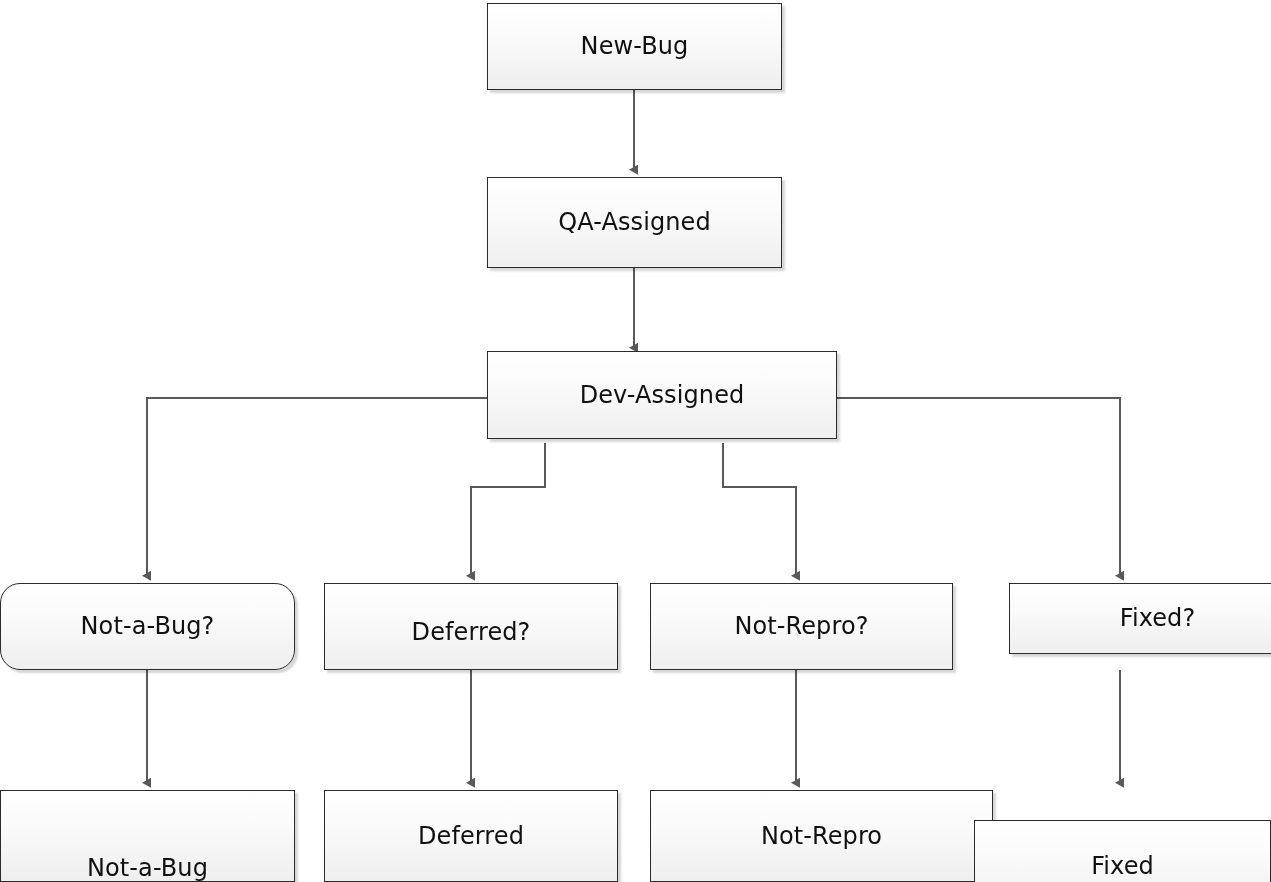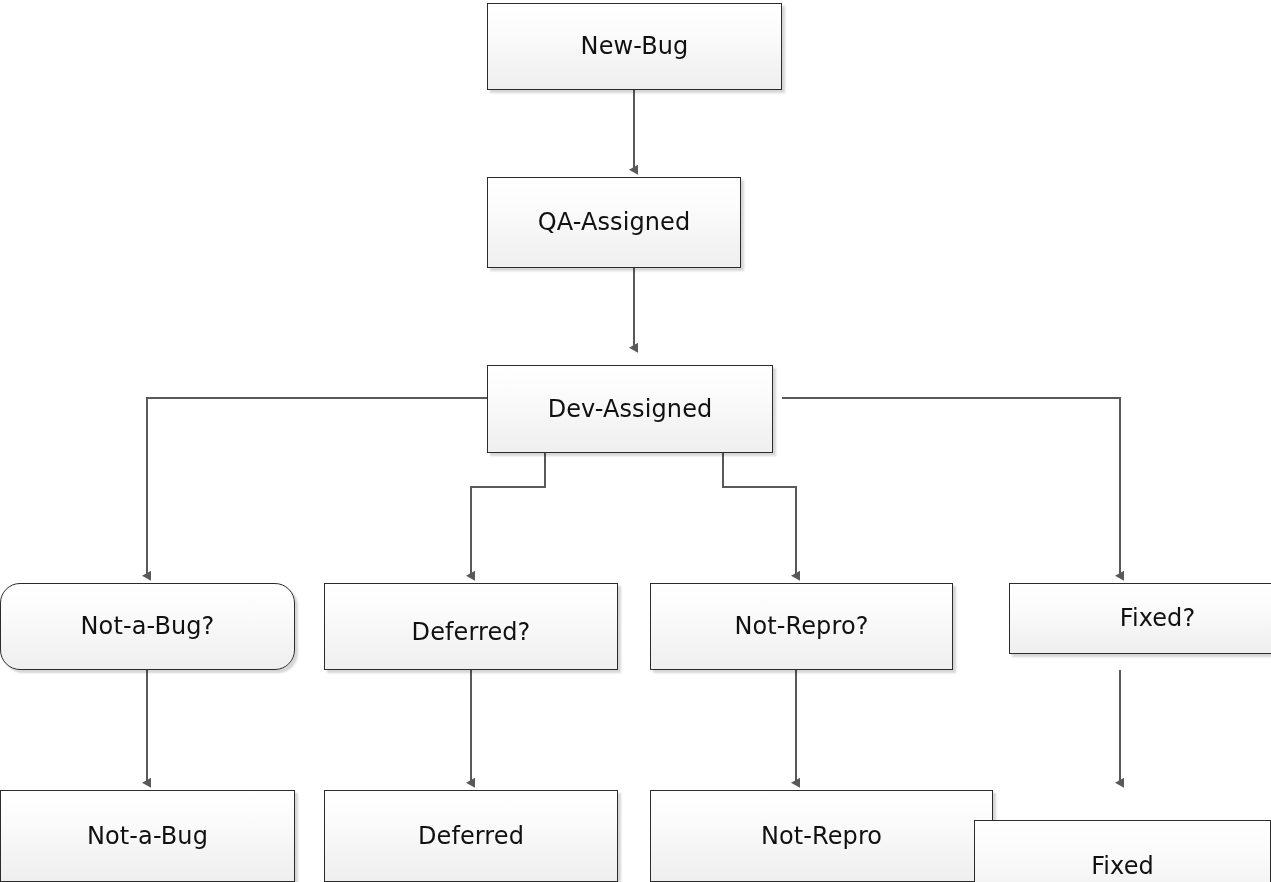--- a/index.html
+++ b/index.html
@@ -69,39 +69,39 @@
         <polyline points="471,670 471,783" fill="none" stroke="#595959" stroke-width="2" stroke-linejoin="miter" marker-end="url(#arrowhead)"></polyline>
         <polyline points="796,670 796,783" fill="none" stroke="#595959" stroke-width="2" stroke-linejoin="miter" marker-end="url(#arrowhead)"></polyline>
         <polyline points="1120,670 1120,783" fill="none" stroke="#595959" stroke-width="2" stroke-linejoin="miter" marker-end="url(#arrowhead)"></polyline>
       </g>
   </svg>
 
   <div id="node-group">
       <div class="node" style="left: 487px; top: 3px; width: 295px; height: 87px; border-color: rgb(43, 43, 43); background: linear-gradient(rgb(255, 255, 255) 0%, rgb(251, 251, 251) 35%, rgb(243, 243, 243) 75%, rgb(239, 239, 239) 100%);">
         <span class="node-label" style="color: rgb(17, 17, 17);">New-Bug</span>
       </div>
-      <div class="node" style="left: 487px; top: 177px; width: 254px; height: 91px; border-color: rgb(43, 43, 43); background: linear-gradient(rgb(255, 255, 255) 0%, rgb(251, 251, 251) 35%, rgb(243, 243, 243) 75%, rgb(239, 239, 239) 100%);">
+      <div class="node" style="left: 487px; top: 177px; width: 295px; height: 91px; border-color: rgb(43, 43, 43); background: linear-gradient(rgb(255, 255, 255) 0%, rgb(251, 251, 251) 35%, rgb(243, 243, 243) 75%, rgb(239, 239, 239) 100%);">
         <span class="node-label" style="color: rgb(17, 17, 17);">QA-Assigned</span>
       </div>
-      <div class="node" style="left: 487px; top: 365px; width: 286px; height: 88px; border-color: rgb(43, 43, 43); background: linear-gradient(rgb(255, 255, 255) 0%, rgb(251, 251, 251) 35%, rgb(243, 243, 243) 75%, rgb(239, 239, 239) 100%);">
+      <div class="node" style="left: 487px; top: 351px; width: 350px; height: 88px; border-color: rgb(43, 43, 43); background: linear-gradient(rgb(255, 255, 255) 0%, rgb(251, 251, 251) 35%, rgb(243, 243, 243) 75%, rgb(239, 239, 239) 100%);">
         <span class="node-label" style="color: rgb(17, 17, 17);">Dev-Assigned</span>
       </div>
       <div class="node" style="left: 0px; top: 583px; width: 295px; height: 87px; border-color: rgb(43, 43, 43); background: linear-gradient(rgb(255, 255, 255) 0%, rgb(251, 251, 251) 35%, rgb(243, 243, 243) 75%, rgb(239, 239, 239) 100%); border-radius: 20px;">
         <span class="node-label" style="color: rgb(17, 17, 17);">Not-a-Bug?</span>
       </div>
       <div class="node" style="left: 324px; top: 583px; width: 294px; height: 87px; border-color: rgb(43, 43, 43); background: linear-gradient(rgb(255, 255, 255) 0%, rgb(251, 251, 251) 35%, rgb(243, 243, 243) 75%, rgb(239, 239, 239) 100%);">
         <span class="node-label" style="color: rgb(17, 17, 17); margin-top: 12px;">Deferred?</span>
       </div>
       <div class="node" style="left: 650px; top: 583px; width: 303px; height: 87px; border-color: rgb(43, 43, 43); background: linear-gradient(rgb(255, 255, 255) 0%, rgb(251, 251, 251) 35%, rgb(243, 243, 243) 75%, rgb(239, 239, 239) 100%);">
         <span class="node-label" style="color: rgb(17, 17, 17);">Not-Repro?</span>
       </div>
       <div class="node" style="left: 974px; top: 583px; width: 297px; height: 71px; border-color: rgb(43, 43, 43); background: linear-gradient(rgb(255, 255, 255) 0%, rgb(251, 251, 251) 35%, rgb(243, 243, 243) 75%, rgb(239, 239, 239) 100%); margin-left: 35px;">
         <span class="node-label" style="color: rgb(17, 17, 17);">Fixed?</span>
       </div>
-      <div class="node" style="left: 0px; top: 790px; width: 295px; height: 92px; border-color: rgb(43, 43, 43); background: linear-gradient(rgb(255, 255, 255) 0%, rgb(251, 251, 251) 35%, rgb(243, 243, 243) 75%, rgb(239, 239, 239) 100%);">
+      <div class="node" style="left: 0px; top: 790px; width: 295px; height: 92px; border-color: rgb(43, 43, 43); background: linear-gradient(rgb(255, 255, 255) 0%, rgb(251, 251, 251) 35%, rgb(243, 243, 243) 75%, rgb(239, 239, 239) 100%); align-items: flex-end;">
         <span class="node-label" style="color: rgb(17, 17, 17);">Not-a-Bug</span>
       </div>
       <div class="node" style="left: 324px; top: 790px; width: 294px; height: 92px; border-color: rgb(43, 43, 43); background: linear-gradient(rgb(255, 255, 255) 0%, rgb(251, 251, 251) 35%, rgb(243, 243, 243) 75%, rgb(239, 239, 239) 100%); align-items: center;">
         <span class="node-label" style="color: rgb(17, 17, 17);">Deferred</span>
       </div>
       <div class="node" style="left: 650px; top: 790px; width: 343px; height: 92px; border-color: rgb(43, 43, 43); background: linear-gradient(rgb(255, 255, 255) 0%, rgb(251, 251, 251) 35%, rgb(243, 243, 243) 75%, rgb(239, 239, 239) 100%);">
         <span class="node-label" style="color: rgb(17, 17, 17);">Not-Repro</span>
       </div>
       <div class="node" style="left: 974px; top: 820px; width: 297px; height: 92px; border-color: rgb(43, 43, 43); background: linear-gradient(rgb(255, 255, 255) 0%, rgb(251, 251, 251) 35%, rgb(243, 243, 243) 75%, rgb(239, 239, 239) 100%);">
         <span class="node-label" style="color: rgb(17, 17, 17);">Fixed</span>

